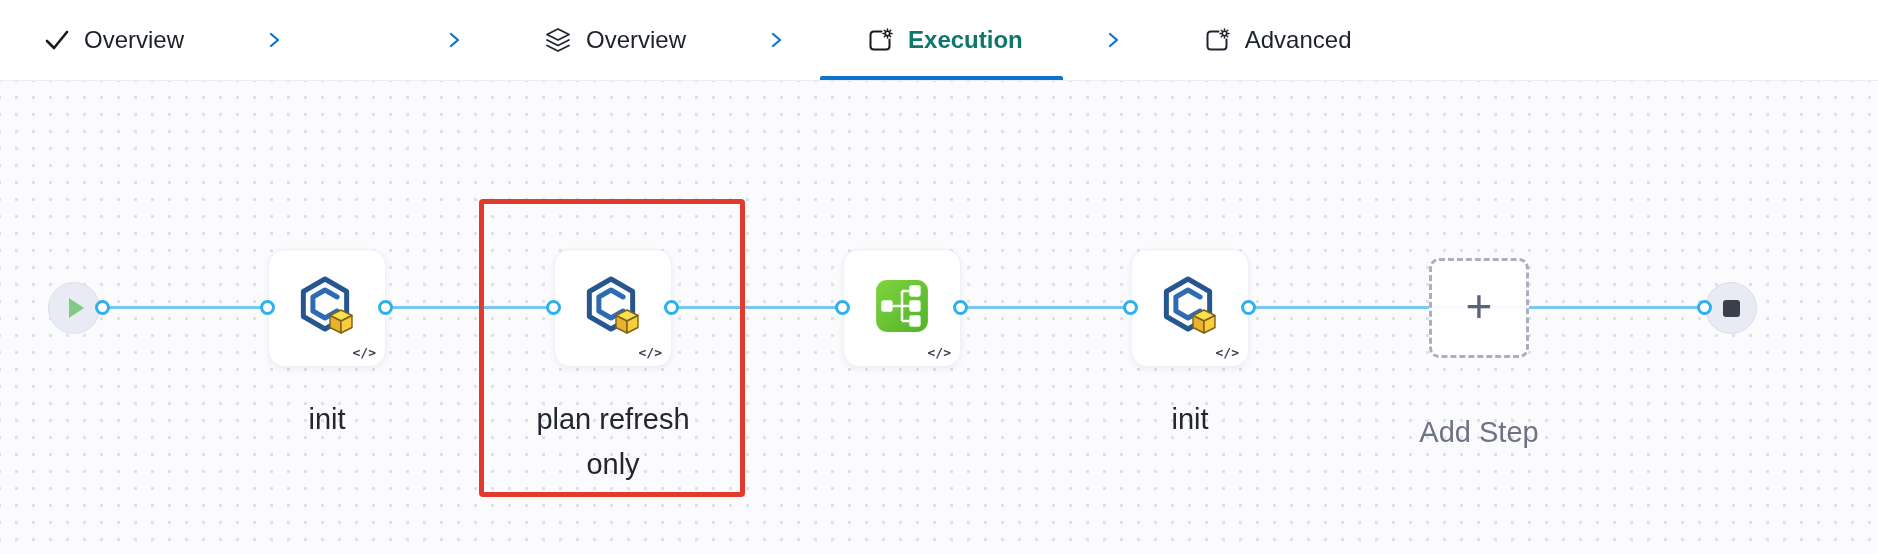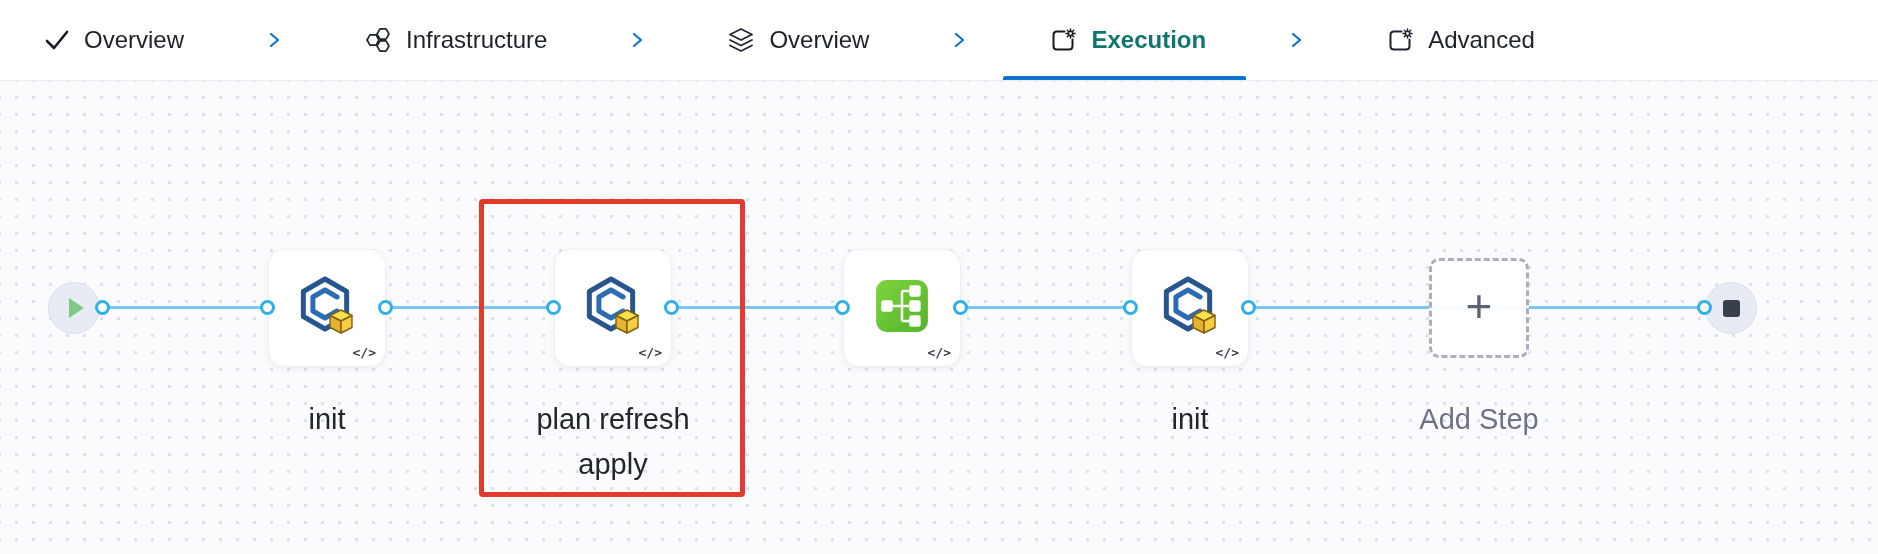--- a/index.html
+++ b/index.html
@@ -62,21 +62,21 @@
   .step-badge {
     position: absolute; right: 9px; bottom: 6px;
     font-family: "DejaVu Sans Mono", monospace; font-size: 13px; font-weight: bold;
     color: #39404d;
   }
   .step-label {
     position: absolute; top: 316px; width: 220px; text-align: center;
     font-size: 29px; line-height: 1.55; color: #22262e; z-index: 2;
   }
   .step-label.narrow { width: 180px; }
-  .step-label.muted { color: #6d7384; }
+  .step-label.muted { color: #6d7384; margin-top: 13px; }
 
   .add-step-box {
     position: absolute; left: 1429px; top: 177px; width: 100px; height: 100px;
     border: 3px dashed #a9aec0; border-radius: 10px; background: rgba(255,255,255,0.92);
     display: flex; align-items: center; justify-content: center;
     z-index: 2; cursor: pointer;
   }
   .plus-glyph { font-size: 46px; font-weight: 300; color: #5d6374; line-height: 1; margin-top: -5px; }
 
   .highlight-rect {
@@ -97,30 +97,20 @@
     </span>
     <span>Overview</span>
   </div>
 
   <span class="tab-sep">
     <svg width="16" height="20" viewBox="0 0 16 20" fill="none">
       <polyline points="5,4 12,10 5,16" stroke="#0d73ce" stroke-width="2.2" stroke-linecap="round" stroke-linejoin="round"></polyline>
     </svg>
   </span>
 
-  <div class="tab">
-    <span class="ticon">
-      <svg width="28" height="28" viewBox="0 0 28 28" fill="none" stroke="#1f2430" stroke-width="1.7" stroke-linejoin="round">
-        <polygon points="15,14 12,19.2 6,19.2 3,14 6,8.8 12,8.8"></polygon>
-        <polygon points="25,8 22,13.2 16,13.2 13,8 16,2.8 22,2.8"></polygon>
-        <polygon points="25,20 22,25.2 16,25.2 13,20 16,14.8 22,14.8"></polygon>
-      </svg>
-    </span>
-    <span>Infrastructure</span>
-  </div>
 
   <span class="tab-sep">
     <svg width="16" height="20" viewBox="0 0 16 20" fill="none">
       <polyline points="5,4 12,10 5,16" stroke="#0d73ce" stroke-width="2.2" stroke-linecap="round" stroke-linejoin="round"></polyline>
     </svg>
   </span>
 
   <div class="tab">
     <span class="ticon">
       <svg width="28" height="28" viewBox="0 0 28 28" fill="none" stroke="#1f2430" stroke-width="1.8" stroke-linejoin="round" stroke-linecap="round">
@@ -229,21 +219,21 @@
         <path d="M42.12 23 L30 16 L17.88 23 L17.88 37 L30 44 L42.12 37" stroke="#2d6cb5" stroke-width="5" stroke-linecap="round" stroke-linejoin="round"></path>
         <g stroke="#806011" stroke-width="1.4" stroke-linejoin="round">
           <polygon points="46,36 57,41.5 46,47 35,41.5" fill="#f9e04f"></polygon>
           <polygon points="35,41.5 46,47 46,59 35,53.5" fill="#e7b32f"></polygon>
           <polygon points="46,47 57,41.5 57,53.5 46,59" fill="#f5cd3f"></polygon>
         </g>
       </svg>
     </span>
     <span class="step-badge">&lt;/&gt;</span>
   </div>
-  <div class="step-label narrow" style="left:523px;">plan refresh apply</div>
+  <div class="step-label narrow" style="left:523px;">plan refresh only</div>
 
   <div class="step-card" style="left:843px;">
     <span>
       <svg width="58" height="58" viewBox="0 0 56 56" fill="none">
         <defs>
           <linearGradient id="apg" x1="0" y1="0" x2="1" y2="1">
             <stop offset="0" stop-color="#7dd43e"></stop>
               <stop offset="1" stop-color="#54b32a"></stop>
           </linearGradient>
         </defs>

